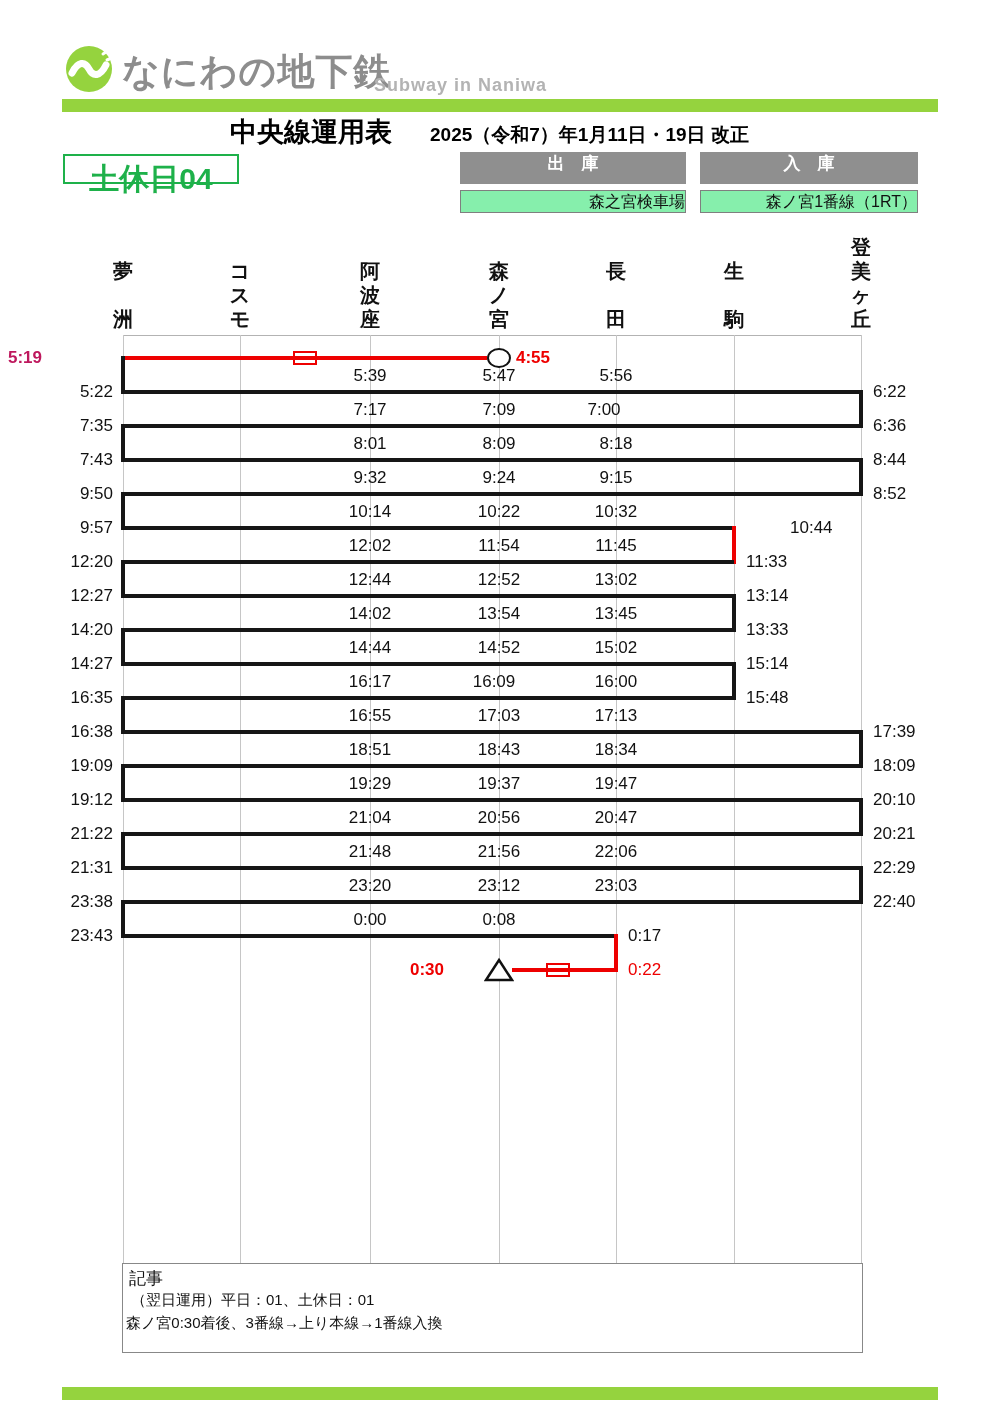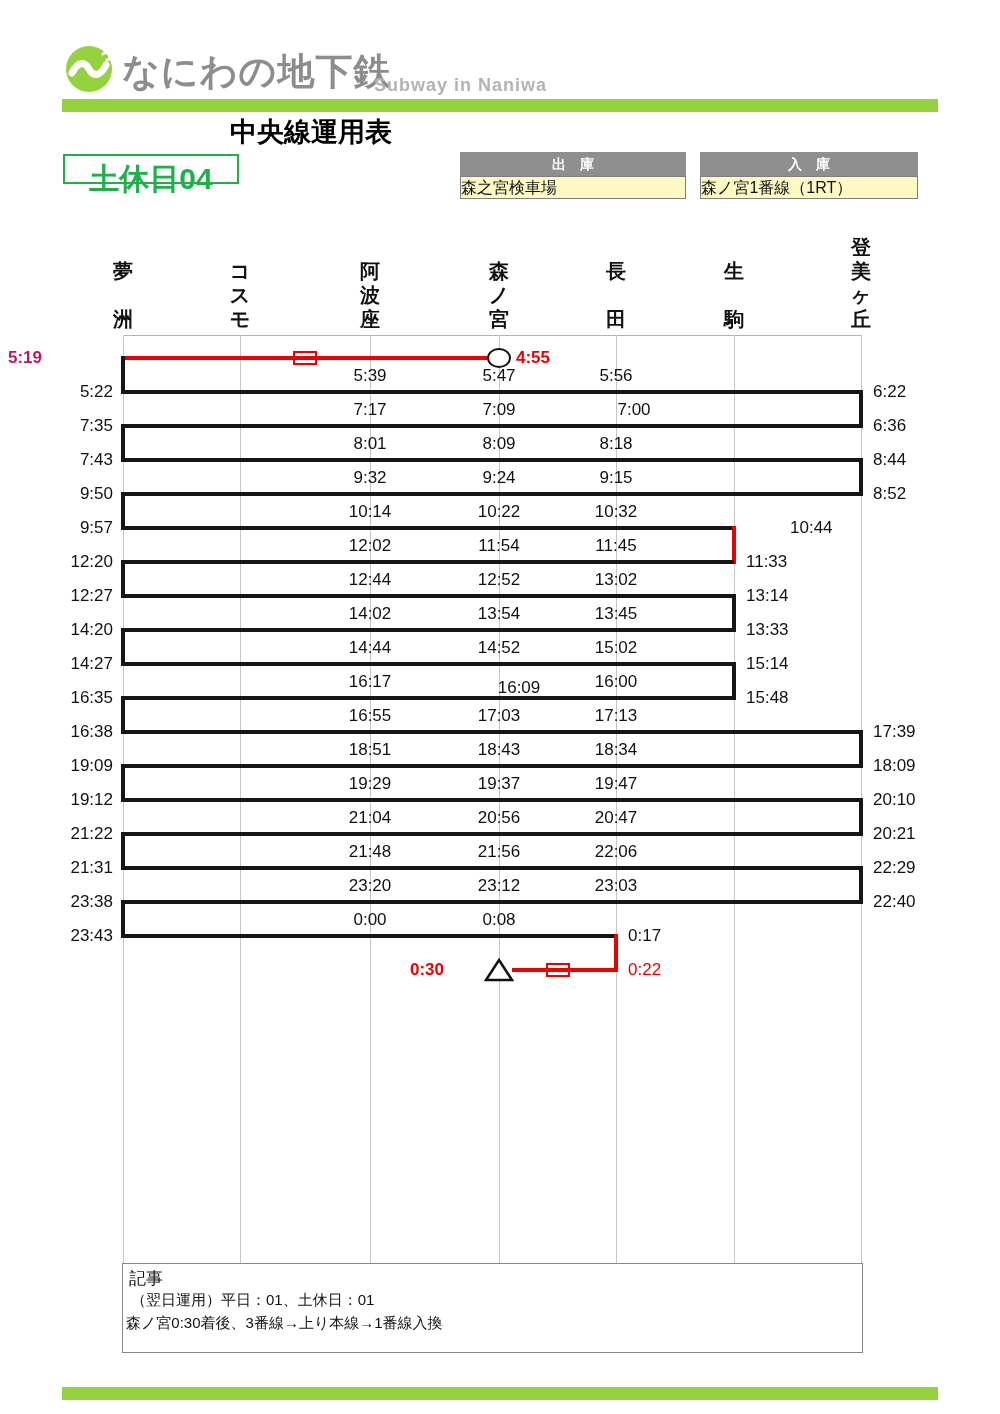--- a/index.html
+++ b/index.html
@@ -15,22 +15,22 @@
   .greenbar.bottom{top:1387px;}
 
   
   .page-title{position:absolute;left:230px;top:114px;font-size:27px;font-weight:700;color:#000;}
   .revision{position:absolute;left:430px;top:122px;font-size:19px;font-weight:700;color:#000;}
 
   .badge{position:absolute;left:63px;top:154px;width:176px;height:30px;line-height:46px;
          text-align:center;font-size:30px;font-weight:700;border-style:solid;border-width:2.5px;box-sizing:border-box;}
 
   .depot{position:absolute;top:152px;}
-  .depot .dhead{height:24px;line-height:24px;text-align:center;color:#fff;font-weight:700;font-size:14px;background:#8f8f8f;}
-  .depot .dval{margin-top:0;height:21px;line-height:21px;text-align:left;font-size:16px;background:#fef9c3;border:1px solid #7f7f7f;}
+  .depot .dhead{height:32px;line-height:24px;text-align:center;color:#fff;font-weight:700;font-size:17px;background:#8f8f8f;}
+  .depot .dval{margin-top:6px;height:21px;line-height:21px;text-align:right;font-size:16px;background:#86efac;border:1px solid #7f7f7f;}
   #depot-out{left:460px;width:226px;}
   #depot-in{left:700px;width:218px;}
 
   
   .grid{position:absolute;width:1px;background:#c6c6c6;}
   .chart-top{position:absolute;height:1px;background:#b3b3b3;}
   .run{position:absolute;height:4px;}
   .conn{position:absolute;width:4px;}
   .tlabel{position:absolute;height:18px;line-height:18px;font-size:17px;white-space:nowrap;}
   .ttime{position:absolute;width:84px;height:18px;line-height:18px;font-size:17px;text-align:center;}
@@ -60,20 +60,21 @@
       <path d="M8 29 C14 17 21 17 25 25 C29 33 36 33 42 21" stroke="#fff" stroke-width="7" fill="none" stroke-linecap="round"></path>
       <path d="M39 10 l6 -4" stroke="#fff" stroke-width="3" stroke-linecap="round"></path>
       <path d="M43 16 l7 -3" stroke="#fff" stroke-width="3" stroke-linecap="round"></path>
     </svg>
   </div>
   <div class="brand-text">なにわの地下鉄</div>
   <div class="brand-sub">Subway in Naniwa</div>
   <div class="greenbar top" style="background: rgb(149, 211, 62);"></div>
 
   <div class="page-title">中央線運用表</div>
+  <div class="revision">2025（令和7）年1月11日・19日 改正</div>
   <div class="badge" id="badge" style="color: rgb(30, 177, 74); border-color: rgb(30, 177, 74);">土休日04</div>
 
   <div class="depot" id="depot-out">
     <div class="dhead">出　庫</div>
     <div class="dval">森之宮検車場</div>
   </div>
   <div class="depot" id="depot-in">
     <div class="dhead">入　庫</div>
     <div class="dval">森ノ宮1番線（1RT）</div>
   </div>
@@ -129,21 +130,21 @@
       <div class="run" style="left: 123px; top: 390px; width: 738px; background: rgb(22, 22, 22);"></div>
       <div class="tlabel" style="top: 383px; left: 8px; width: 105px; text-align: right;">5:22</div>
       <div class="tlabel" style="top: 383px; left: 873px;">6:22</div>
       <div class="ttime" style="left: 328px; top: 367px;">5:39</div>
       <div class="ttime" style="left: 457px; top: 367px;">5:47</div>
       <div class="ttime" style="left: 574px; top: 367px;">5:56</div>
       <div class="conn" style="left: 859px; top: 390px; height: 38px; background: rgb(22, 22, 22);"></div>
       <div class="run" style="left: 123px; top: 424px; width: 738px; background: rgb(22, 22, 22);"></div>
       <div class="tlabel" style="top: 417px; left: 873px;">6:36</div>
       <div class="tlabel" style="top: 417px; left: 8px; width: 105px; text-align: right;">7:35</div>
-      <div class="ttime" style="left: 592px; top: 401px;">7:00</div>
+      <div class="ttime" style="left: 562px; top: 401px;">7:00</div>
       <div class="ttime" style="left: 457px; top: 401px;">7:09</div>
       <div class="ttime" style="left: 328px; top: 401px;">7:17</div>
       <div class="conn" style="left: 121px; top: 424px; height: 38px; background: rgb(22, 22, 22);"></div>
       <div class="run" style="left: 123px; top: 458px; width: 738px; background: rgb(22, 22, 22);"></div>
       <div class="tlabel" style="top: 451px; left: 8px; width: 105px; text-align: right;">7:43</div>
       <div class="tlabel" style="top: 451px; left: 873px;">8:44</div>
       <div class="ttime" style="left: 328px; top: 435px;">8:01</div>
       <div class="ttime" style="left: 457px; top: 435px;">8:09</div>
       <div class="ttime" style="left: 574px; top: 435px;">8:18</div>
       <div class="conn" style="left: 859px; top: 458px; height: 38px; background: rgb(22, 22, 22);"></div>
@@ -186,21 +187,21 @@
       <div class="tlabel" style="top: 655px; left: 8px; width: 105px; text-align: right;">14:27</div>
       <div class="tlabel" style="top: 655px; left: 746px;">15:14</div>
       <div class="ttime" style="left: 328px; top: 639px;">14:44</div>
       <div class="ttime" style="left: 457px; top: 639px;">14:52</div>
       <div class="ttime" style="left: 574px; top: 639px;">15:02</div>
       <div class="conn" style="left: 732px; top: 662px; height: 38px; background: rgb(22, 22, 22);"></div>
       <div class="run" style="left: 123px; top: 696px; width: 611px; background: rgb(22, 22, 22);"></div>
       <div class="tlabel" style="top: 689px; left: 746px;">15:48</div>
       <div class="tlabel" style="top: 689px; left: 8px; width: 105px; text-align: right;">16:35</div>
       <div class="ttime" style="left: 574px; top: 673px;">16:00</div>
-      <div class="ttime" style="left: 477px; top: 673px; margin-top: 6px;">16:09</div>
+      <div class="ttime" style="left: 452px; top: 673px;">16:09</div>
       <div class="ttime" style="left: 328px; top: 673px;">16:17</div>
       <div class="conn" style="left: 121px; top: 696px; height: 38px; background: rgb(22, 22, 22);"></div>
       <div class="run" style="left: 123px; top: 730px; width: 738px; background: rgb(22, 22, 22);"></div>
       <div class="tlabel" style="top: 723px; left: 8px; width: 105px; text-align: right;">16:38</div>
       <div class="tlabel" style="top: 723px; left: 873px;">17:39</div>
       <div class="ttime" style="left: 328px; top: 707px;">16:55</div>
       <div class="ttime" style="left: 457px; top: 707px;">17:03</div>
       <div class="ttime" style="left: 574px; top: 707px;">17:13</div>
       <div class="conn" style="left: 859px; top: 730px; height: 38px; background: rgb(22, 22, 22);"></div>
       <div class="run" style="left: 123px; top: 764px; width: 738px; background: rgb(22, 22, 22);"></div>

